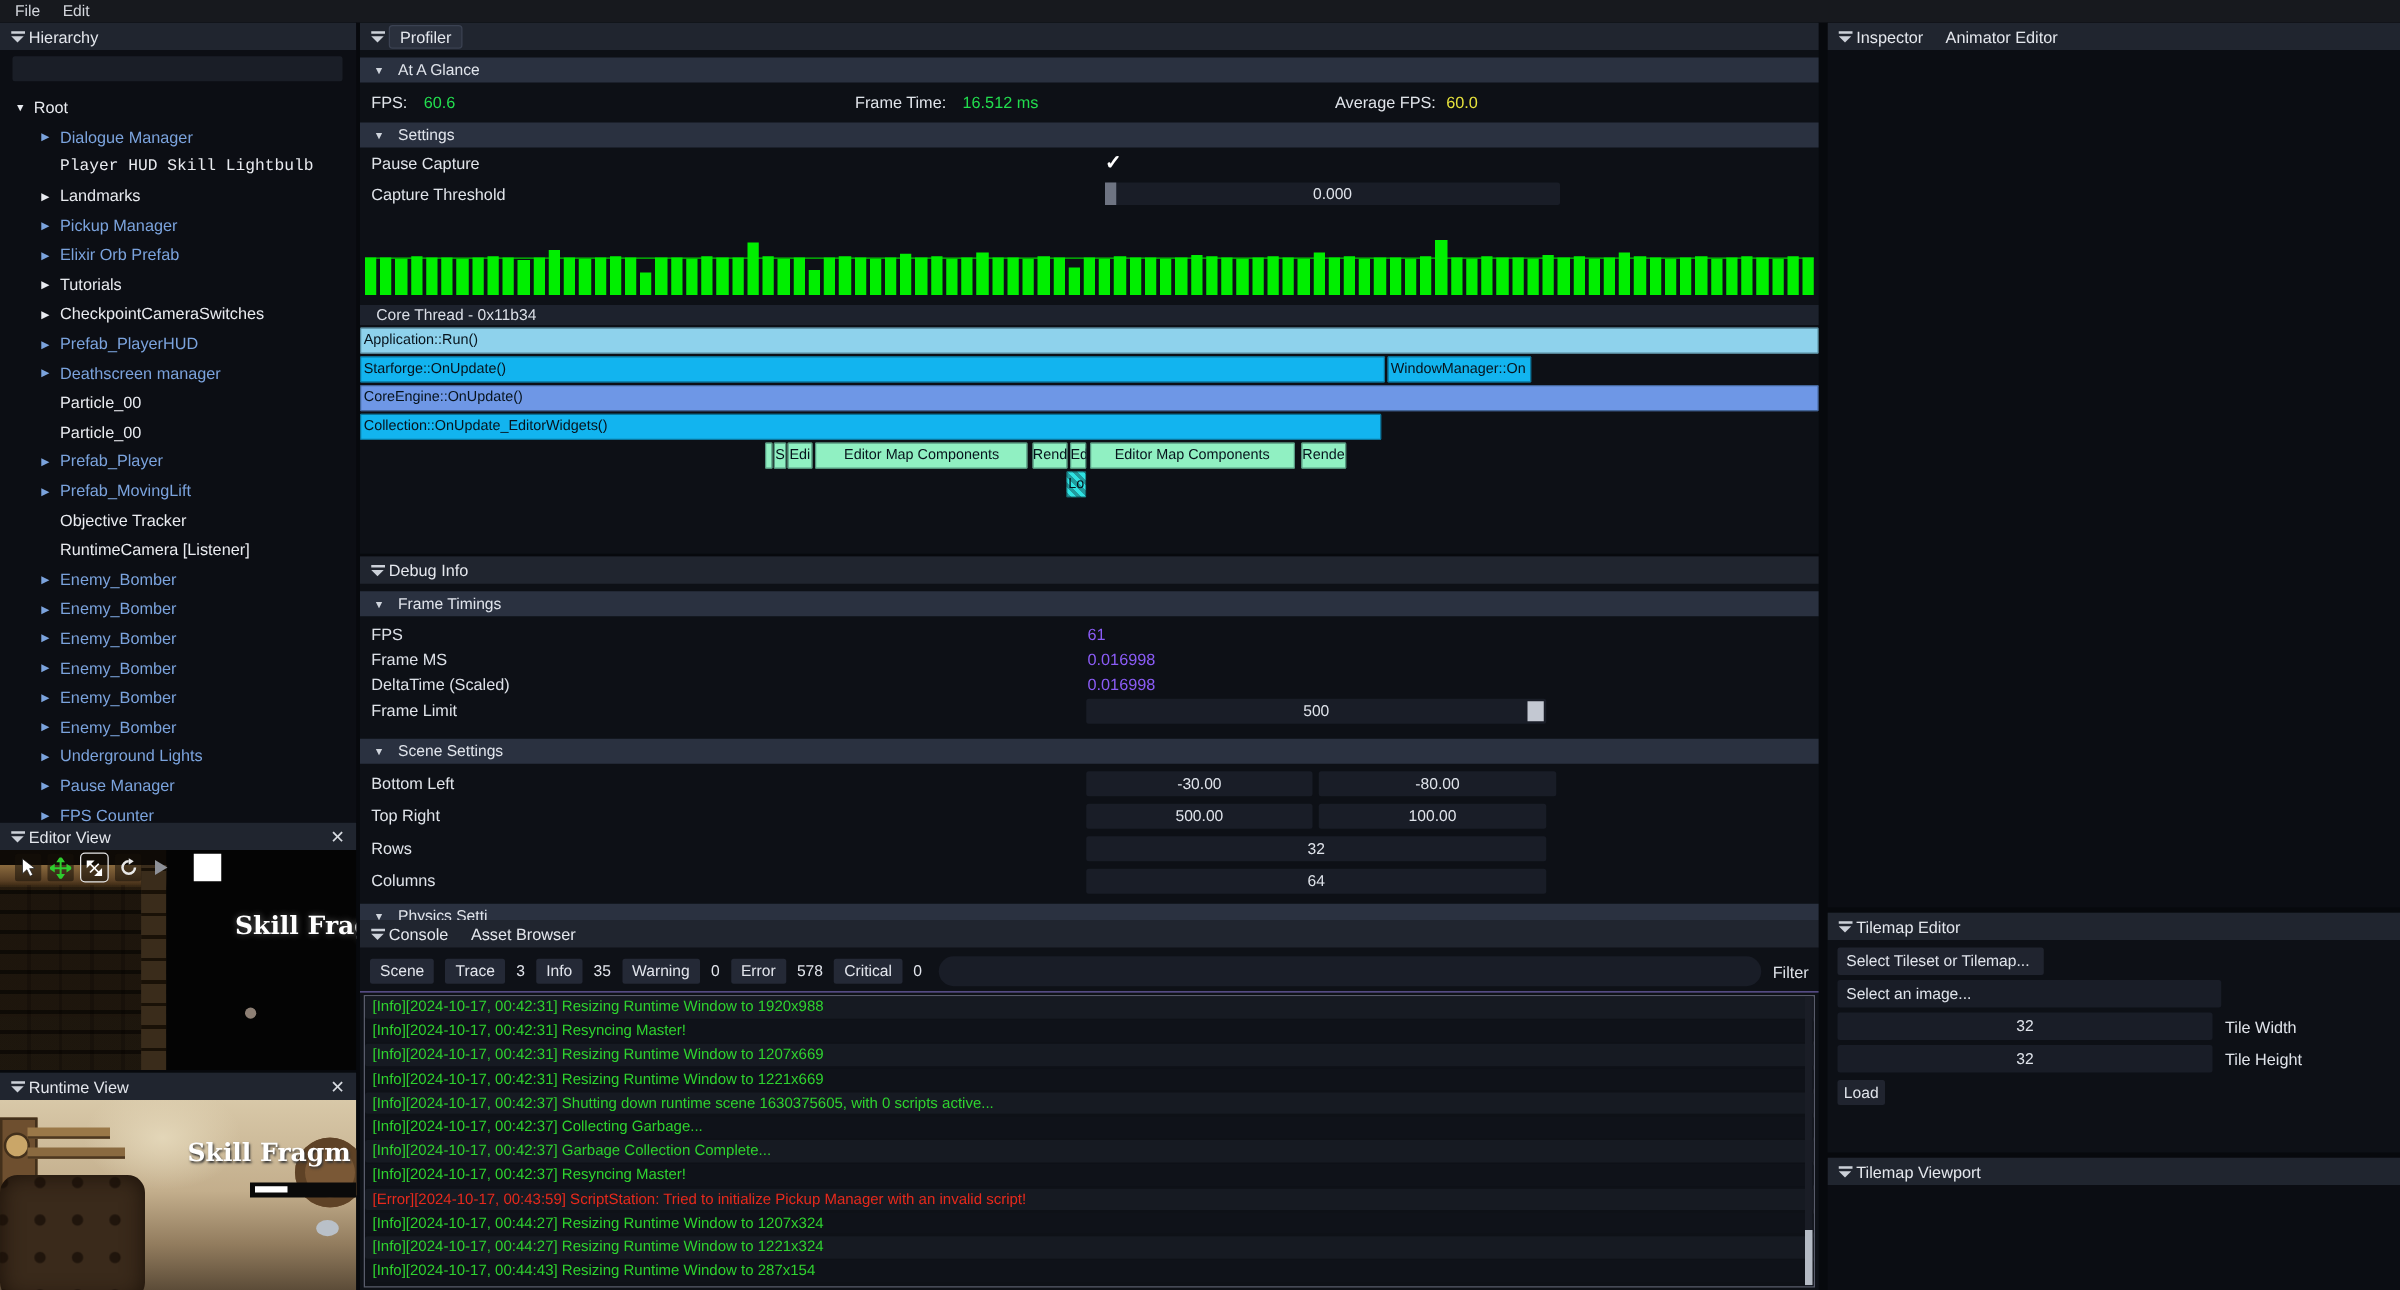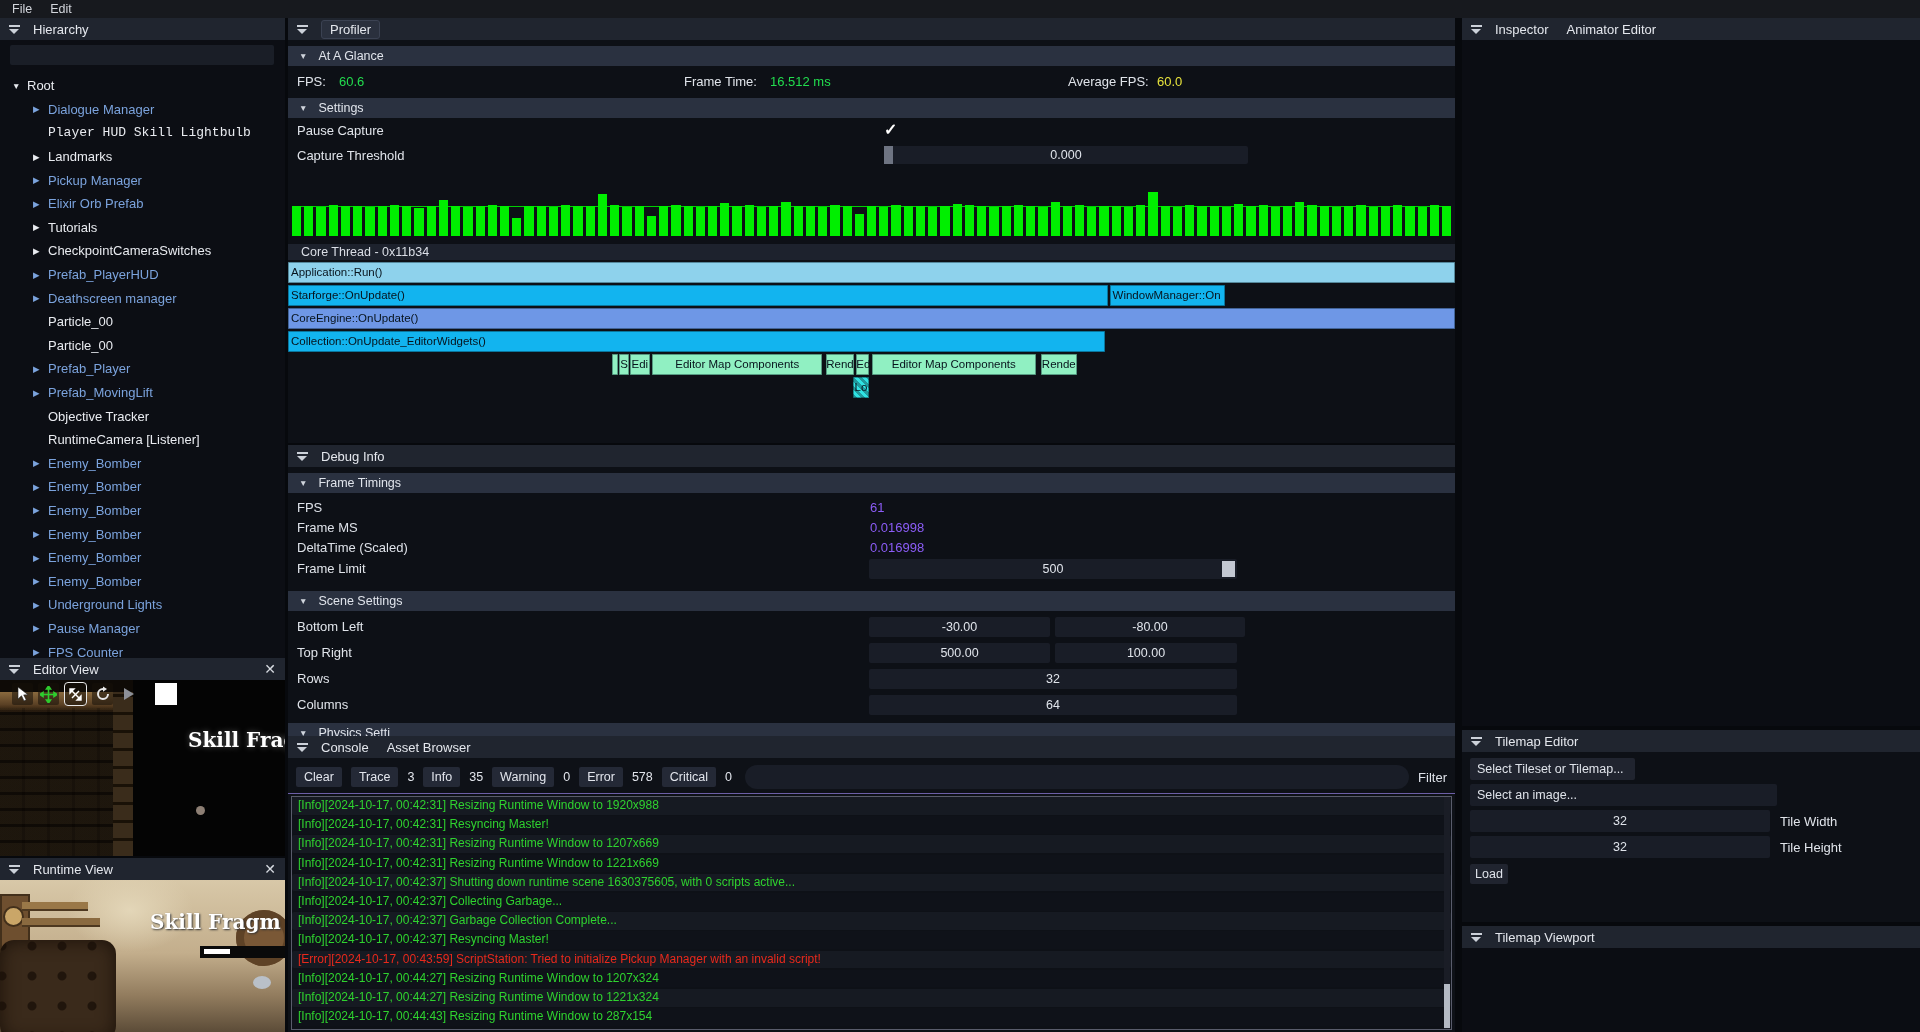--- a/index.html
+++ b/index.html
@@ -1,19 +1,19 @@
 <!DOCTYPE html>
 <html><head>
 <meta charset="utf-8">
 <style>
   html,body{margin:0;padding:0;background:#07090d;}
   #app{position:relative;width:1920px;height:1032px;background:#07090d;
        font-family:"Liberation Sans",sans-serif;font-size:13px;color:#dde1e8;overflow:hidden;}
   .panel{position:absolute;background:#0d1016;overflow:hidden;}
-  .phead{height:22px;background:#20252f;display:flex;align-items:center;gap:13px;padding:0 9px;color:#e4e7ed;font-size:13px;}
+  .phead{height:22px;background:#20252f;display:flex;align-items:center;gap:3px;padding:0 9px;color:#e4e7ed;font-size:13px;}
   .cicon{width:11px;height:9px;position:relative;flex:0 0 auto;}
   .cicon::before{content:"";position:absolute;top:0;left:0;right:0;height:2px;background:#ccd1d9;}
   .cicon::after{content:"";position:absolute;top:4px;left:0;border:5.5px solid transparent;border-top:5px solid #ccd1d9;border-bottom:0;}
   .tab-chip{background:#2a303d;border:1px solid #3b4252;border-radius:3px;padding:1px 8px;}
   .close-x{margin-left:auto;font-size:14px;color:#d7dbe1;}
   .shead{position:absolute;left:0;right:0;height:20px;background:#2a3140;display:flex;align-items:center;gap:11px;padding:0 11px;color:#e0e4eb;font-size:12.5px;}
   .tri{font-size:8.5px;color:#d0d5dd;}
   .menubar{position:absolute;left:0;top:0;width:1920px;height:18px;background:#17191e;display:flex;gap:18px;align-items:center;padding:0 12px;box-sizing:border-box;font-size:12.5px;color:#d3d6dc;}
   
   .search-box{position:absolute;left:10px;top:27px;width:264px;height:20px;background:#1a1e27;border-radius:2px;}
@@ -494,21 +494,21 @@
 
   <div class="panel" style="left:288px;top:736px;width:1167px;height:296px;background:#0e1117;">
     <div class="phead">
       <span class="cicon"></span>
       <span style="display:flex;gap:18px;">
           <span>Console</span>
           <span>Asset Browser</span>
         </span>
     </div>
     <div class="ctoolbar">
-        <span class="chip">Clear</span>
+        <span class="chip">Scene</span>
         <span class="chip">Trace</span>
         <span class="count">3</span>
         <span class="chip">Info</span>
         <span class="count">35</span>
         <span class="chip">Warning</span>
         <span class="count">0</span>
         <span class="chip">Error</span>
         <span class="count">578</span>
         <span class="chip">Critical</span>
         <span class="count">0</span>

